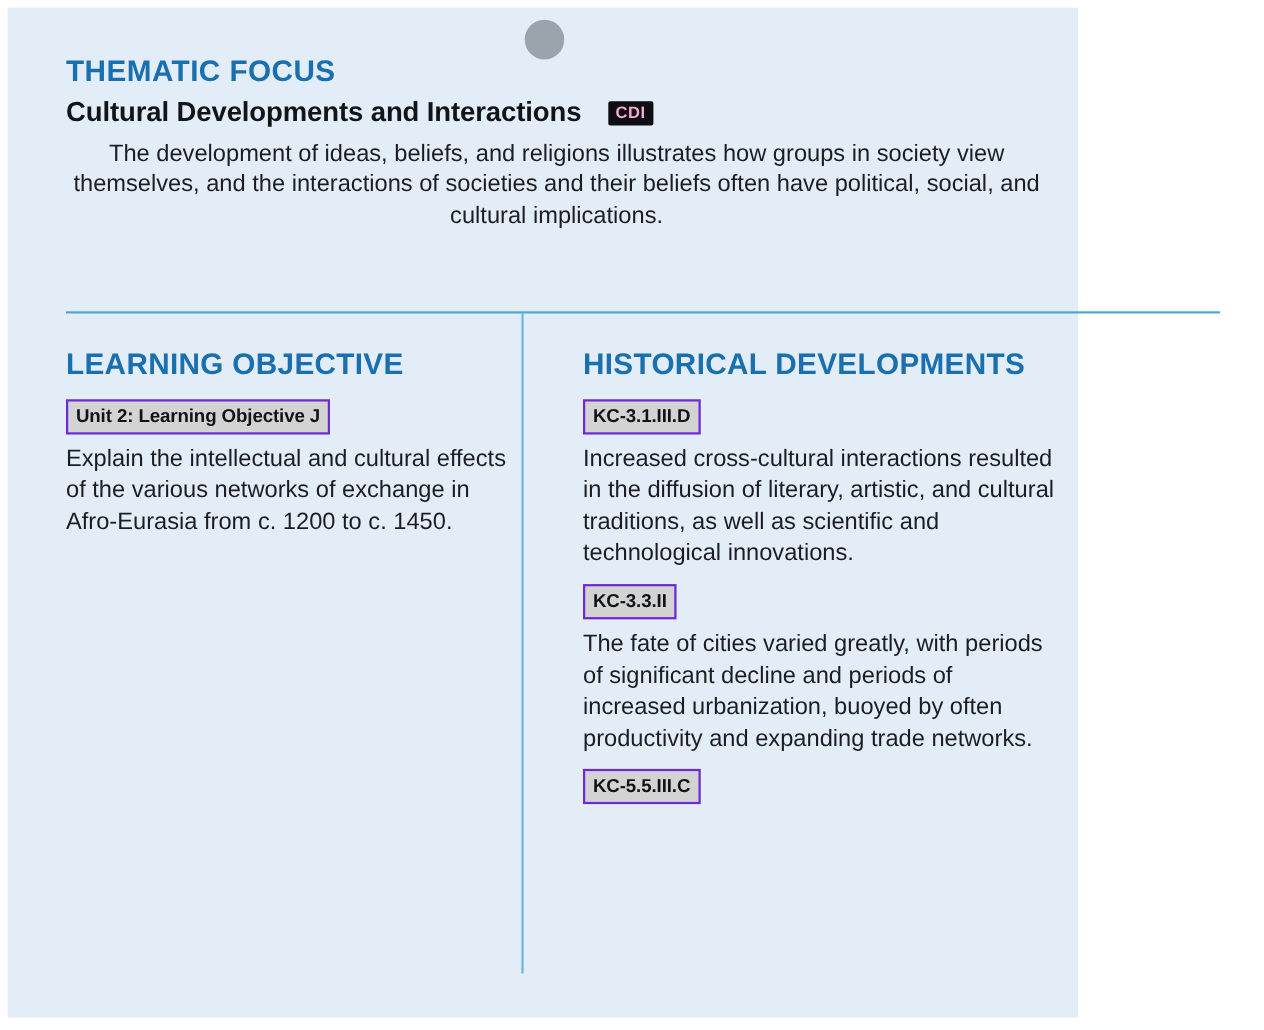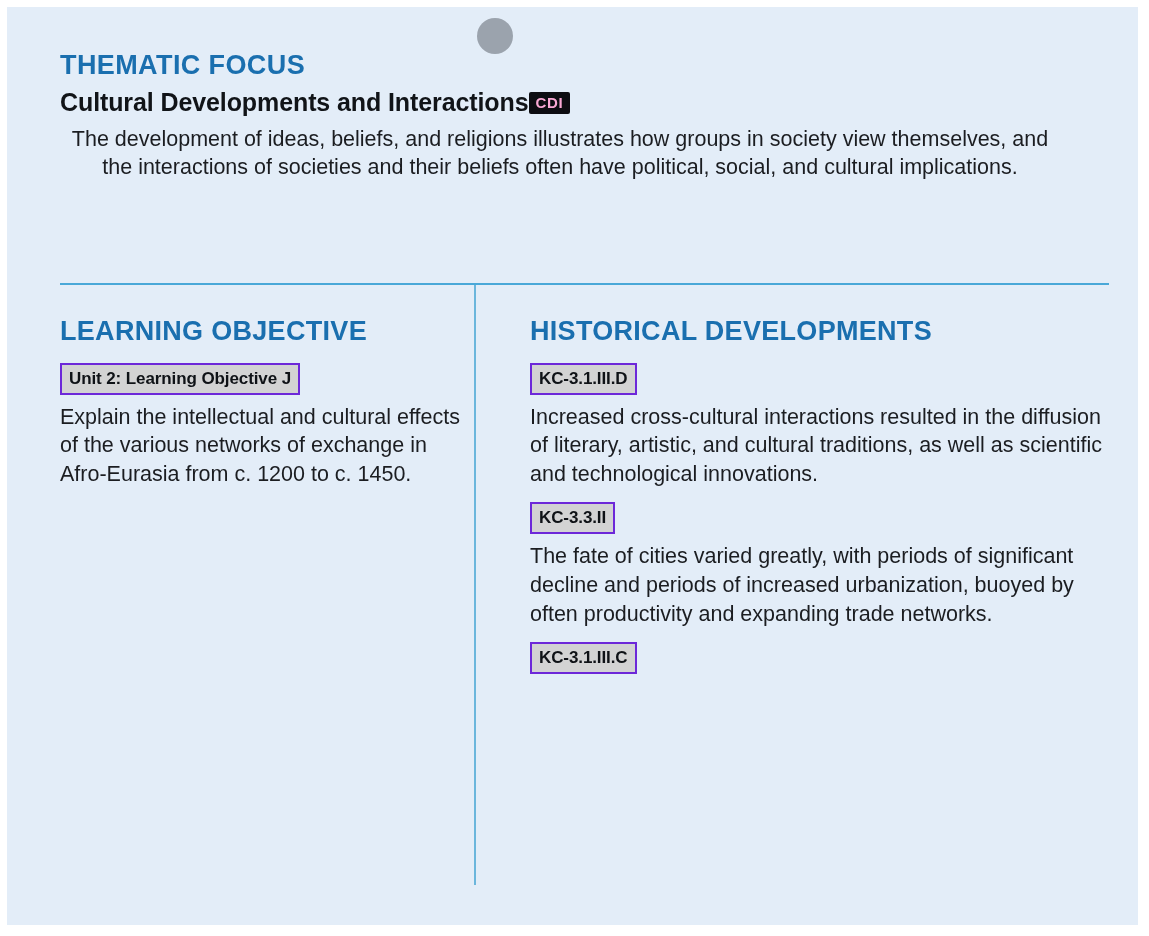--- a/index.html
+++ b/index.html
@@ -20,21 +20,21 @@
     height: 936px;
     background: #ffffff;
     overflow: hidden;
   }
 
   
   .panel {
     position: absolute;
     left: 7px;
     top: 7px;
-    width: 1131px;
+    width: 973px;
     height: 918px;
     background: #e3edf8;
   }
 
   
   .top-circle {
     position: absolute;
     left: 470px;
     top: 11px;
     width: 36px;
@@ -57,21 +57,21 @@
     letter-spacing: 0.4px;
     color: #1a6faf;
     text-transform: uppercase;
     line-height: 1.15;
     margin: 0 0 6px 0;
   }
 
   .focus-title-row {
     display: flex;
     align-items: center;
-    gap: 0;
+    gap: 24px;
     margin: 0 0 8px 0;
   }
   .focus-title {
     font-size: 25px;
     font-weight: 700;
     color: #111418;
     line-height: 1.2;
     letter-spacing: -0.1px;
   }
   .cdi-badge {
@@ -206,19 +206,19 @@
           <div class="code-badge">KC-3.1.III.D</div>
           <p class="body-text">Increased cross-cultural interactions resulted in the diffusion of literary, artistic, and cultural traditions, as well as scientific and technological innovations.</p>
         </div>
 
         <div class="hd-item">
           <div class="code-badge">KC-3.3.II</div>
           <p class="body-text">The fate of cities varied greatly, with periods of significant decline and periods of increased urbanization, buoyed by often productivity and expanding trade networks.</p>
         </div>
 
         <div class="hd-item">
-          <div class="code-badge">KC-3.1.III.C</div>
+          <div class="code-badge">KC-5.5.III.C</div>
         </div>
       </div>
 
     </div>
   </div>
 </div>
 
 </body></html>

